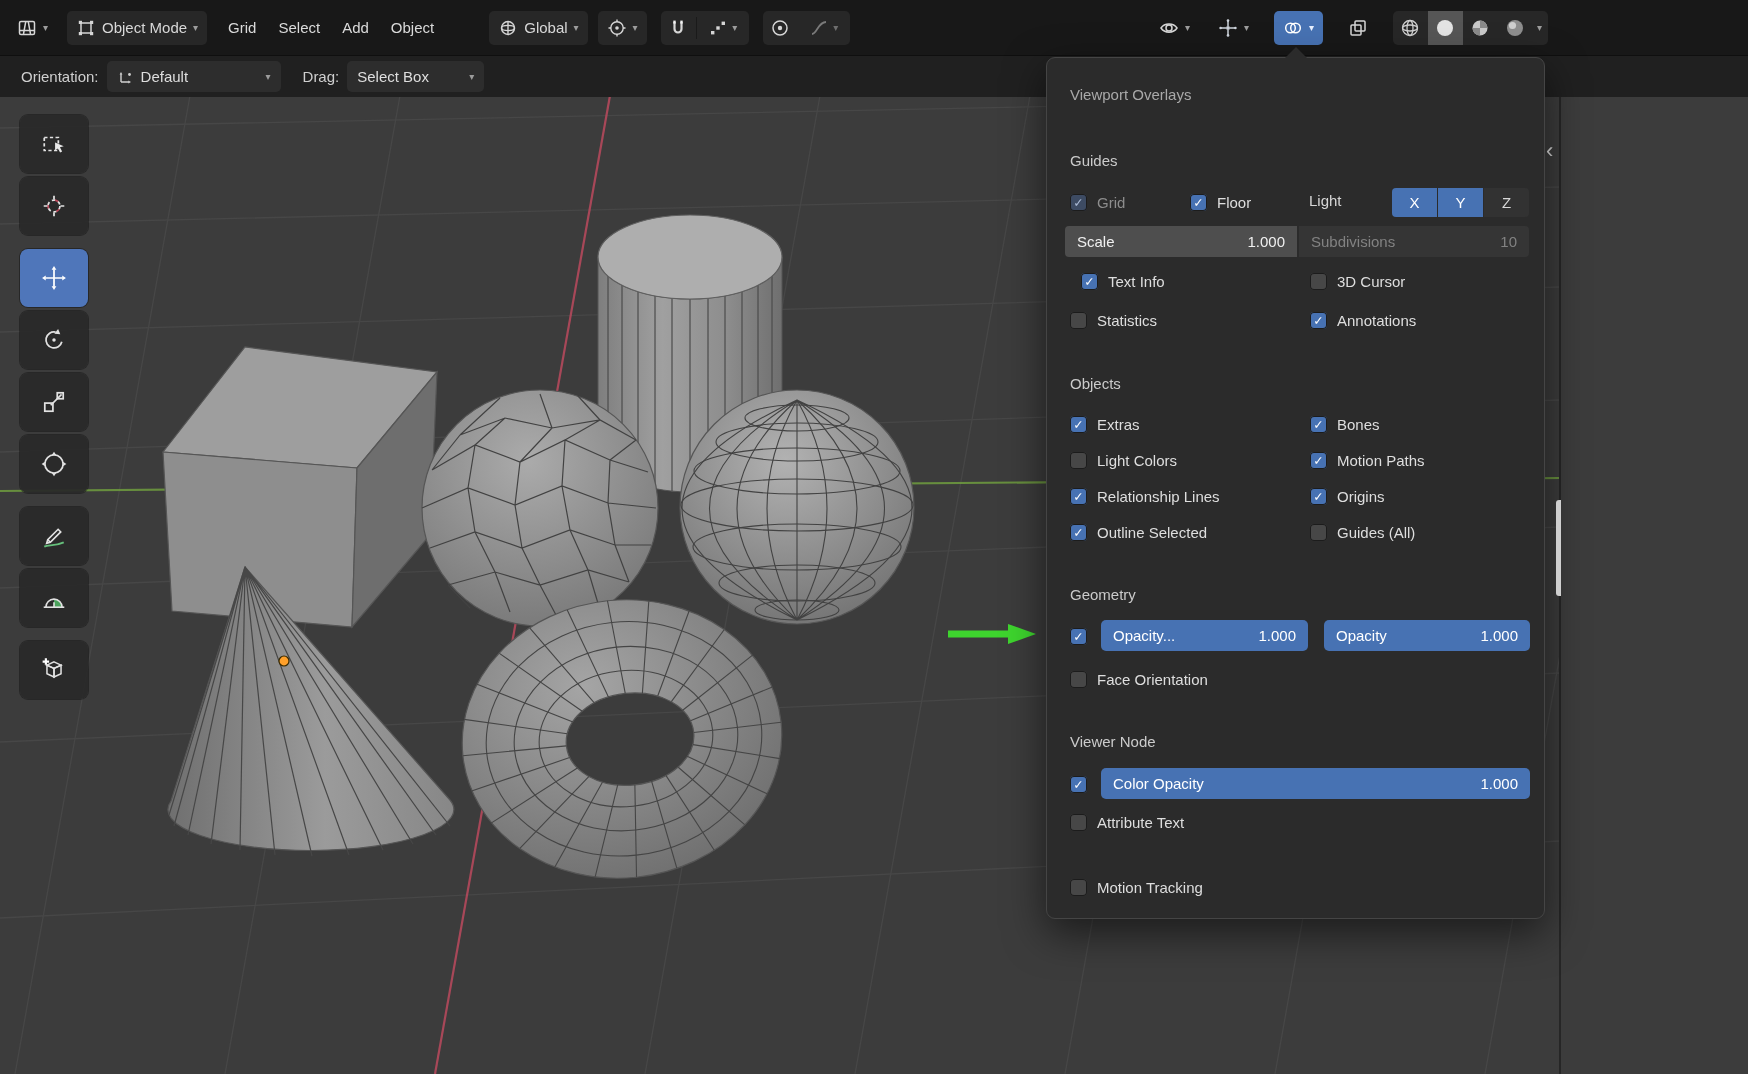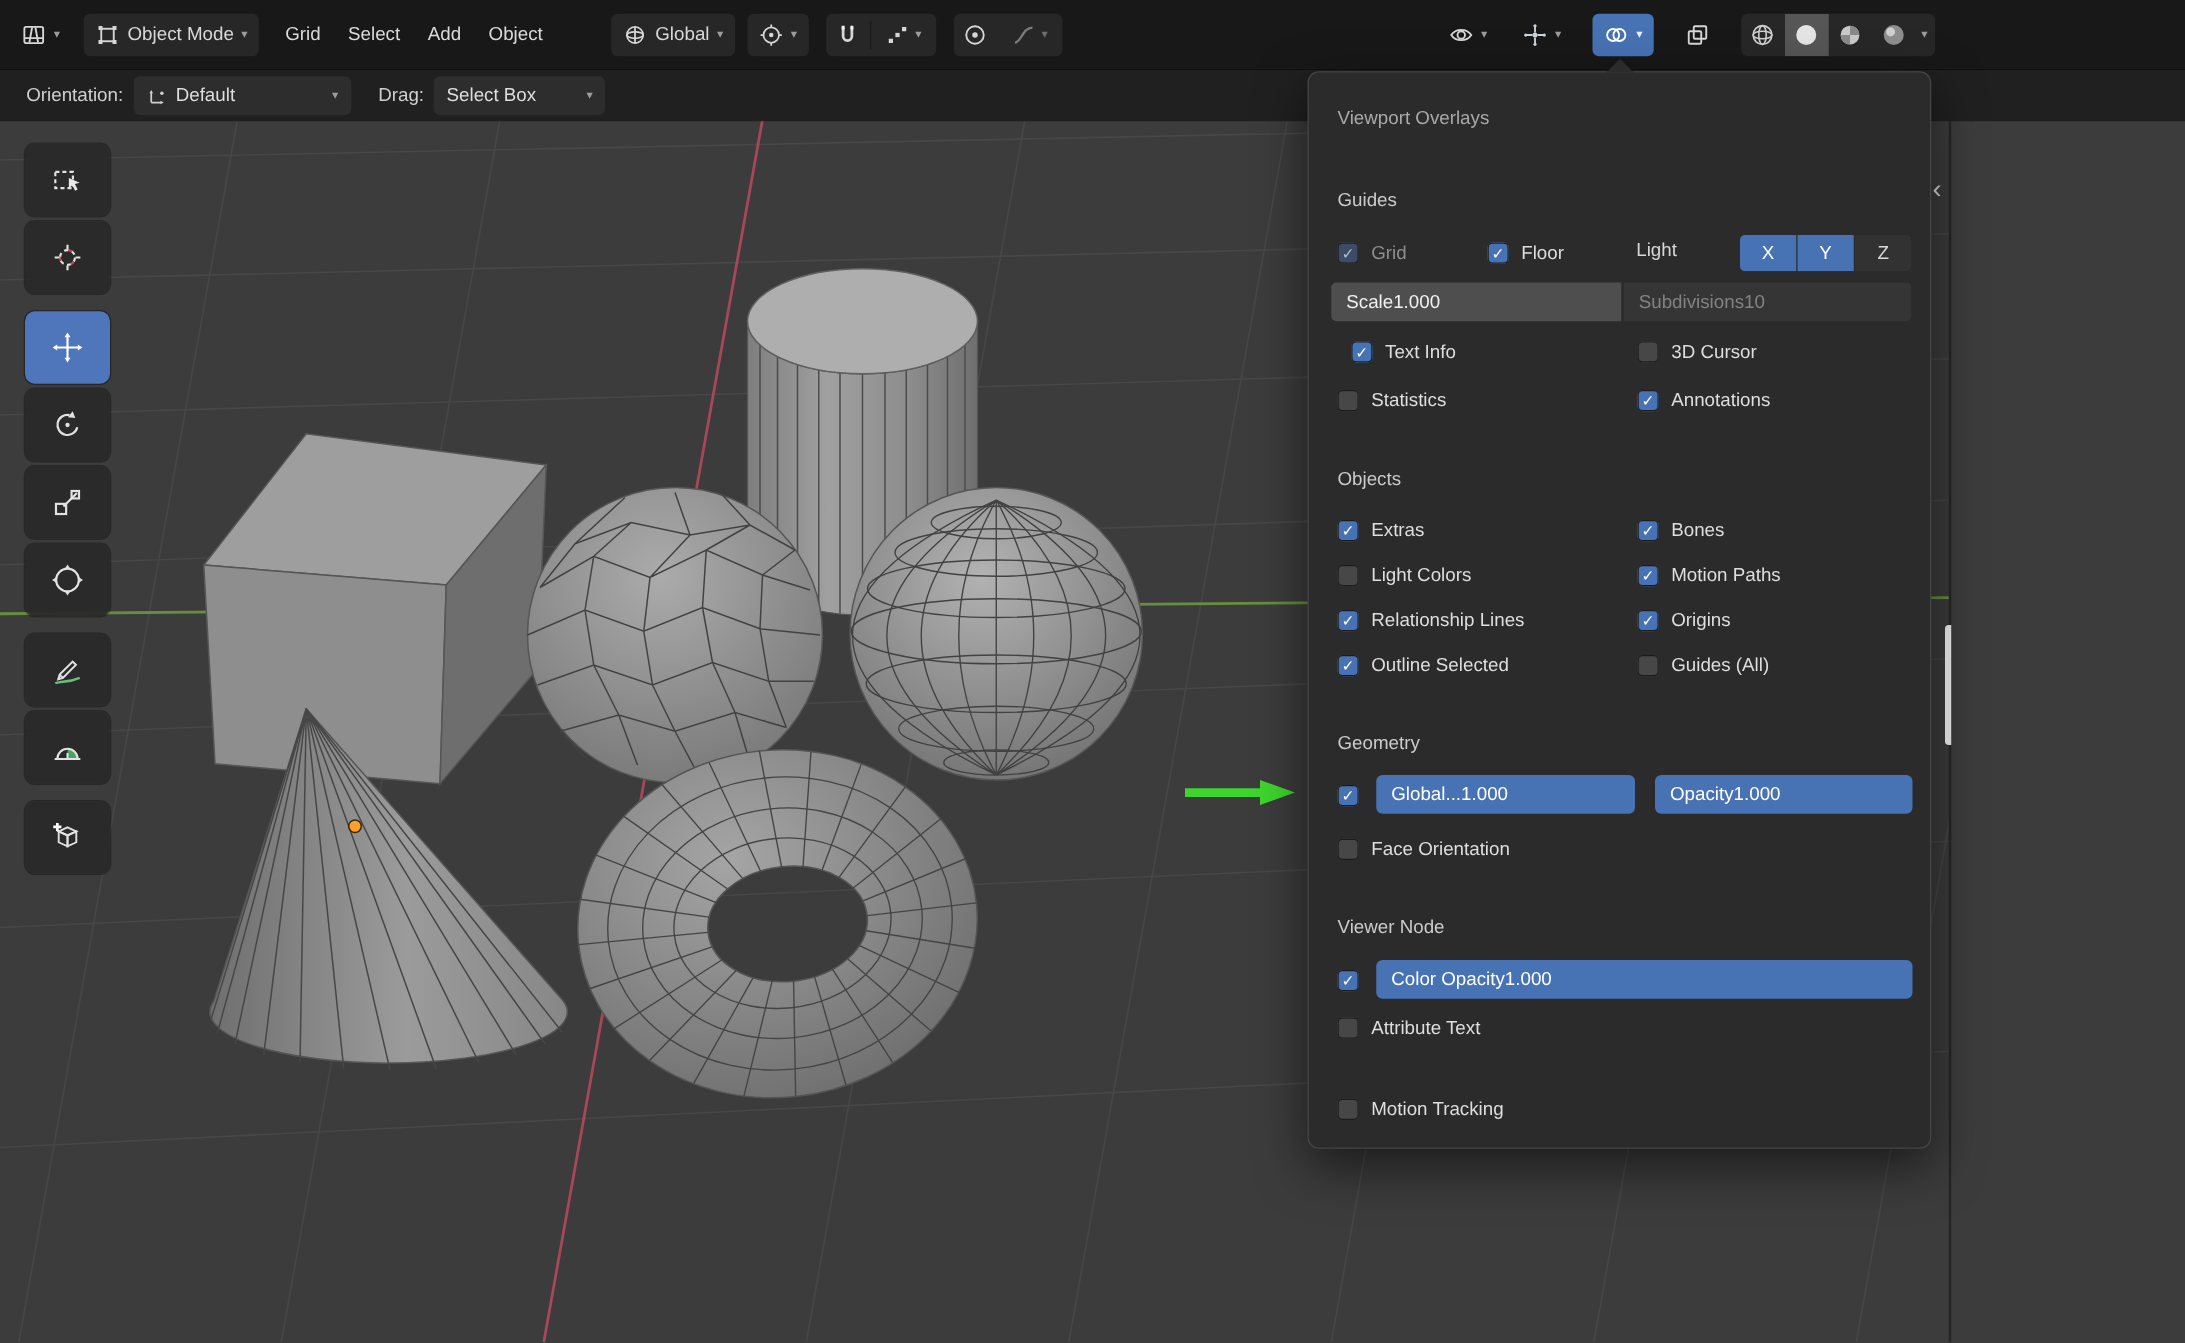--- a/index.html
+++ b/index.html
@@ -66,21 +66,21 @@
   .cblabel{font-size:15px;color:#dedede;white-space:nowrap;}
   .cb{width:17px;height:17px;border-radius:4px;background:#474747;flex:none;
     box-shadow:inset 0 0 0 1px #1c1c1c, inset 0 1px 0 rgba(255,255,255,.07);
     display:flex;align-items:center;justify-content:center;}
   .cb.on{background:#4772b3;}
   .cb.on::after{content:"✓";color:#fff;font-size:12.5px;font-weight:700;}
   .cbcell.dis .cb{background:#3d4b63;}
   .cbcell.dis .cb.on::after{color:#aebdd8;}
   .cbcell.dis .cblabel{color:#8d8d8d;}
   .slider{position:absolute;height:31px;display:flex;align-items:center;
-    padding:0 12px;color:#f0f0f0;cursor:ew-resize;
+    justify-content:space-between;padding:0 12px;color:#f0f0f0;cursor:ew-resize;
     white-space:nowrap;overflow:hidden;}
   .sl-left{background:#4e4e4e;border-radius:4px 0 0 4px;}
   .sl-right{background:#4e4e4e;border-radius:0 4px 4px 0;}
   .sl-right.dis{background:#353535;color:#828282;}
   .sl-blue{background:#4772b3;border-radius:5px;color:#fff;}
   .axes{position:absolute;display:flex;gap:1px;border-radius:4px;overflow:hidden;}
   .axbtn{width:45px;height:29px;display:flex;align-items:center;justify-content:center;
     background:#323232;color:#d8d8d8;cursor:pointer;}
   .axbtn.on{background:#4772b3;color:#fff;}
 
@@ -527,21 +527,21 @@
       <span class="cb"></span>
       <span class="cblabel">Guides (All)</span>
     </div>
 
     <div class="psec" style="top:528px">Geometry</div>
 
     <div class="cbcell" style="top:563px;left:23px">
       <span class="cb on"></span>
     </div>
     <div class="slider sl-blue" style="top:562px;left:54px;width:207px">
-      <span>Global...</span>
+      <span>Opacity...</span>
       <span class="sv">1.000</span>
     </div>
     <div class="slider sl-blue" style="top:562px;left:277px;width:206px">
       <span>Opacity</span>
       <span class="sv">1.000</span>
     </div>
     <div class="cbcell" style="top:606px;left:23px">
       <span class="cb"></span>
       <span class="cblabel">Face Orientation</span>
     </div>

